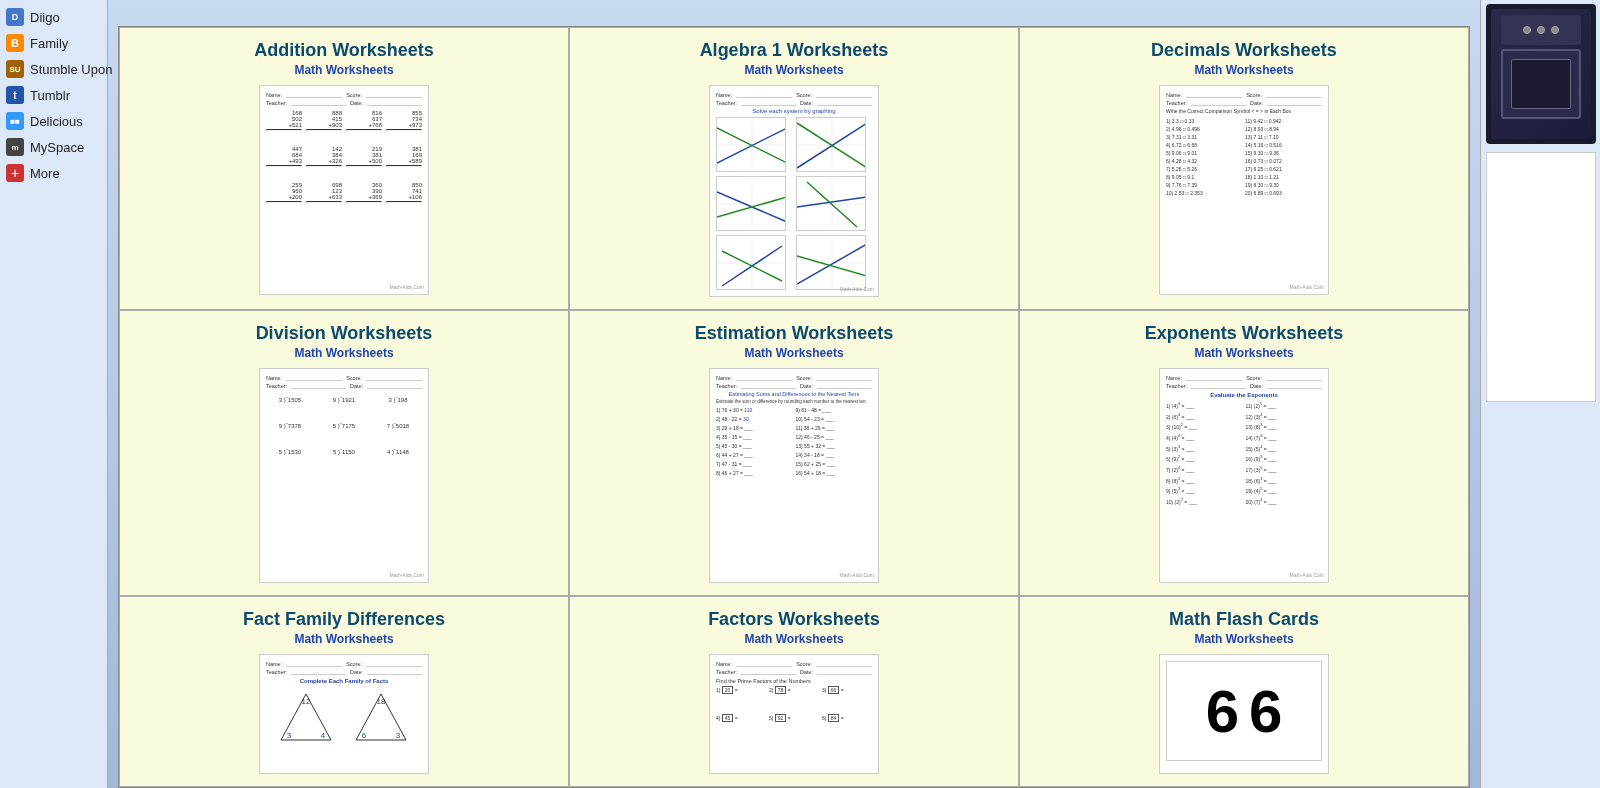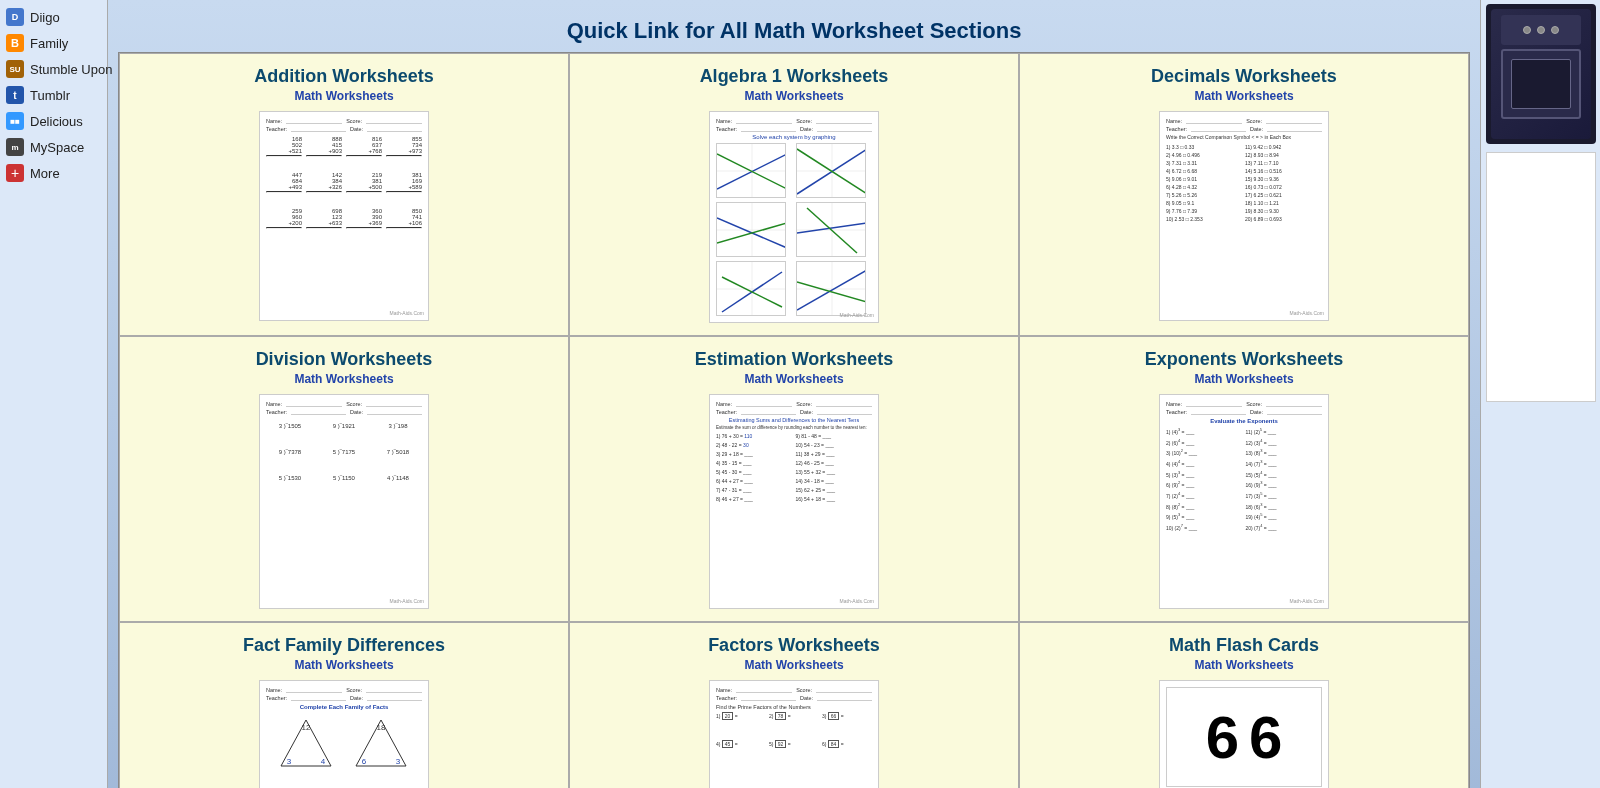--- a/index.html
+++ b/index.html
@@ -260,21 +260,20 @@
     <span>MySpace</span>
   </div>
   <div class="sidebar-item">
     <div class="sidebar-icon icon-more">+</div>
     <span>More</span>
   </div>
 </div>
 
 <div id="main">
   <div class="page-title-area">
-    <div class="page-title">Quick Link for All Math Worksheet Sections</div>
   </div>
 
   <div class="worksheet-grid">
 
     <div class="grid-cell">
       <div class="cell-title">Addition Worksheets</div>
       <div class="cell-subtitle">Math Worksheets</div>
       <div class="ws-preview">
         <div class="ws-name-line">
             <span>Name:</span>

